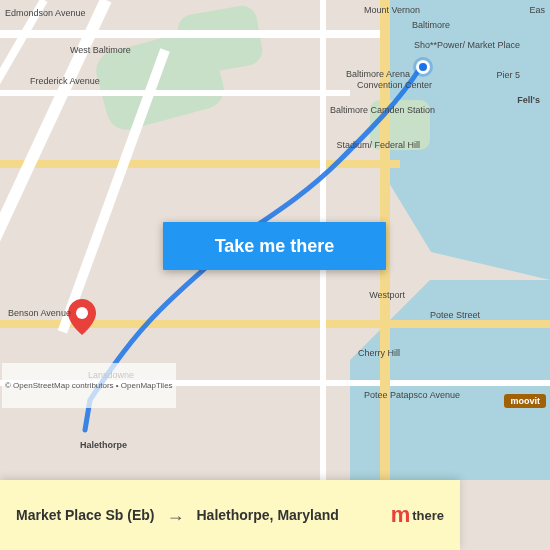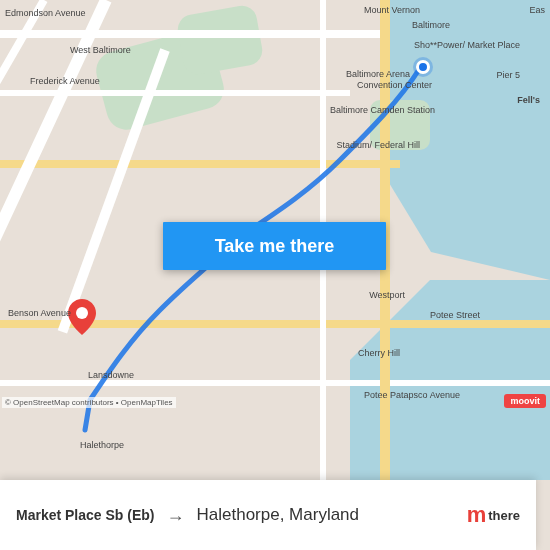--- a/index.html
+++ b/index.html
@@ -240,44 +240,44 @@
       font-family: Arial, sans-serif;
       white-space: nowrap;
       pointer-events: none;
     }
 
     
     #bottom-bar {
       position: absolute;
       bottom: 0;
       left: 0;
-      width: 536px;
+      width: 460px;
       height: 70px;
-      background: #ffffff;
+      background: #fef9c3;
       display: flex;
       align-items: center;
       padding: 0 16px;
       box-shadow: 0 -2px 8px rgba(0,0,0,0.15);
     }
 
     .route-from {
       font-size: 14px;
       font-weight: 600;
       color: #333;
     }
 
     .route-arrow {
       margin: 0 12px;
       font-size: 18px;
       color: #555;
     }
 
     .route-to {
-      font-size: 17px;
-      font-weight: 400;
+      font-size: 14px;
+      font-weight: 700;
       color: #333;
     }
 
     .moovit-logo {
       margin-left: auto;
       display: flex;
       align-items: center;
       gap: 2px;
     }
 
@@ -293,28 +293,28 @@
       color: #333;
     }
 
     .copyright-text {
       position: absolute;
       bottom: 72px;
       left: 2px;
       font-size: 8px;
       color: #555;
       background: rgba(255,255,255,0.7);
-      padding: 1px 3px;
+      padding: 18px 3px;
     }
 
     .moovit-badge {
       position: absolute;
       bottom: 72px;
       right: 4px;
-      background: #ef4444;
+      background: #a16207;
       color: white;
       font-size: 9px;
       font-weight: bold;
       padding: 2px 6px;
       border-radius: 3px;
     }
   </style>
 </head>
 <body>
 
@@ -363,21 +363,21 @@
   <span class="map-label" style="top:140px; right:130px;">Stadium/ Federal Hill</span>
   <span class="map-label" style="top:40px; right:30px;">Sho**Power/ Market Place</span>
   <span class="map-label" style="top:70px; right:30px;">Pier 5</span>
   <span class="map-label" style="top:95px; right:10px;font-weight:bold;">Fell's</span>
   <span class="map-label" style="top:5px; right:5px;">Eas</span>
   <span class="map-label" style="top:290px; right:145px;">Westport</span>
   <span class="map-label" style="top:348px; right:150px;">Cherry Hill</span>
   <span class="map-label" style="top:310px; right:70px;text-align:right;">Potee Street</span>
   <span class="map-label" style="top:390px; right:90px;">Potee Patapsco Avenue</span>
   <span class="map-label" style="top:370px; left:80px;margin-left:8px;">Lansdowne</span>
-  <span class="map-label" style="top:440px; left:80px;">Halethorpe</span>
+  <span class="map-label" style="top:440px; left:80px;font-weight:bold;">Halethorpe</span>
 
   <button class="take-me-there-btn">Take me there</button>
 
   <span class="copyright-text">© OpenStreetMap contributors • OpenMapTiles</span>
 
   <span class="moovit-badge">moovit</span>
 </div>
 
 <div id="bottom-bar">
   <span class="route-from">Market Place Sb (Eb)</span>

